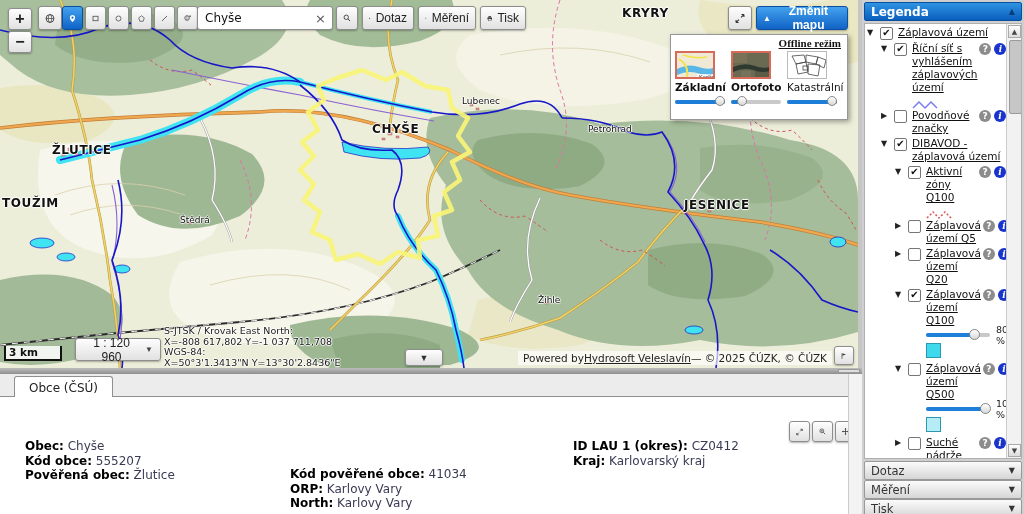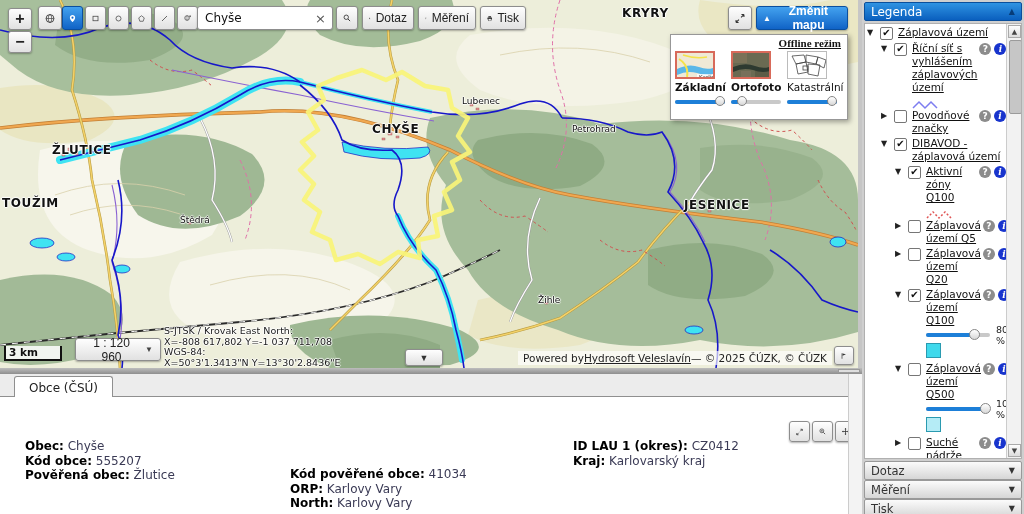--- a/index.html
+++ b/index.html
@@ -35,21 +35,21 @@
   #scalebar{position:absolute;left:4px;top:346px;width:58px;height:15px;background:rgba(255,255,255,.85);border:2px solid #111;border-top:none;font-size:10.5px;font-weight:bold;color:#111;padding-left:3px;box-sizing:border-box;}
   #scale-select{left:75px;top:338px;width:86px;height:23px;justify-content:space-between;padding:0 7px;font-size:12px;}
   #coords{position:absolute;left:164px;top:326px;font-size:9.5px;line-height:10.5px;color:#1b1b1b;text-shadow:1px 0 1px #fff,-1px 0 1px #fff,0 1px 1px #fff,0 -1px 1px #fff;}
   #map-collapse{left:405px;top:349px;width:38px;height:17px;font-size:9px;color:#333;}
   #attribution{position:absolute;right:26px;top:351px;height:14px;background:rgba(255,255,255,.65);font-size:10.5px;color:#222;padding:0 5px;display:flex;align-items:center;white-space:nowrap;}
   #attribution .lnk{text-decoration:underline;}
   #flag-btn{left:834px;top:346px;width:20px;height:19px;}
   
   #sidebar{position:absolute;left:862px;top:0;width:162px;height:514px;background:#cfcfcf;}
   .side-header{position:absolute;left:2px;right:2px;height:19px;border-radius:2px;display:flex;align-items:center;justify-content:space-between;padding:0 6px;box-sizing:border-box;font-size:12px;cursor:pointer;}
-  .side-header.blue{background:linear-gradient(#2f93e2,#0a5fbe);border:1px solid #0a4f9c;color:#fff;font-weight:normal;}
+  .side-header.blue{background:linear-gradient(#2f93e2,#0a5fbe);border:1px solid #0a4f9c;color:#fff;font-weight:bold;}
   .side-header.gray{background:linear-gradient(#fbfbfb,#d6d6d6);border:1px solid #999;color:#333;font-size:11.5px;}
   .side-header .tri{font-size:8px;}
   .side-header.blue .tri{color:#073c78;}
   #legend-body{position:absolute;left:2px;top:23px;width:158px;height:436px;background:#fff;border:1px solid #b0b0b0;box-sizing:border-box;overflow:hidden;}
   #legend-tree{position:absolute;left:0;top:2px;width:141px;}
   
   .lg-item{padding:0 0 2px 2px;}
   .lg-item.lvl1{padding-left:16px;}
   .lg-item.lvl2{padding-left:30px;}
   .lg-head{display:flex;align-items:flex-start;}
@@ -214,21 +214,21 @@
       </g>
     </svg>
 
     <div id="map-labels">
         <span class="map-label town" style="left: 622px; top: 6px;">KRYRY</span>
         <span class="map-label town" style="left: 2px; top: 196px;">TOUŽIM</span>
         <span class="map-label town" style="left: 52px; top: 143px;">ŽLUTICE</span>
         <span class="map-label town" style="left: 372px; top: 122px;">CHYŠE</span>
         <span class="map-label town" style="left: 684px; top: 198px;">JESENICE</span>
         <span class="map-label village" style="left: 462px; top: 96px;">Lubenec</span>
-        <span class="map-label village" style="left: 572px; top: 124px; text-align: center;">Petrohrad</span>
+        <span class="map-label village" style="left: 588px; top: 124px; text-align: center;">Petrohrad</span>
         <span class="map-label village" style="left: 180px; top: 215px;">Štědrá</span>
         <span class="map-label village" style="left: 538px; top: 295px;">Žihle</span>
       </div>
 
     <button class="btn zoombtn" style="left:8px;top:8px;width:24px;height:22px;">+</button>
     <button class="btn zoombtn" style="left:8px;top:31px;width:24px;height:22px;">−</button>
 
     <button class="btn" style="left:38px;top:6px;width:24px;height:24px;">
       <svg width="15" height="15" viewBox="0 0 16 16">
           <circle cx="8" cy="8" r="6.3" fill="none" stroke="#333" stroke-width="1.4"></circle>

